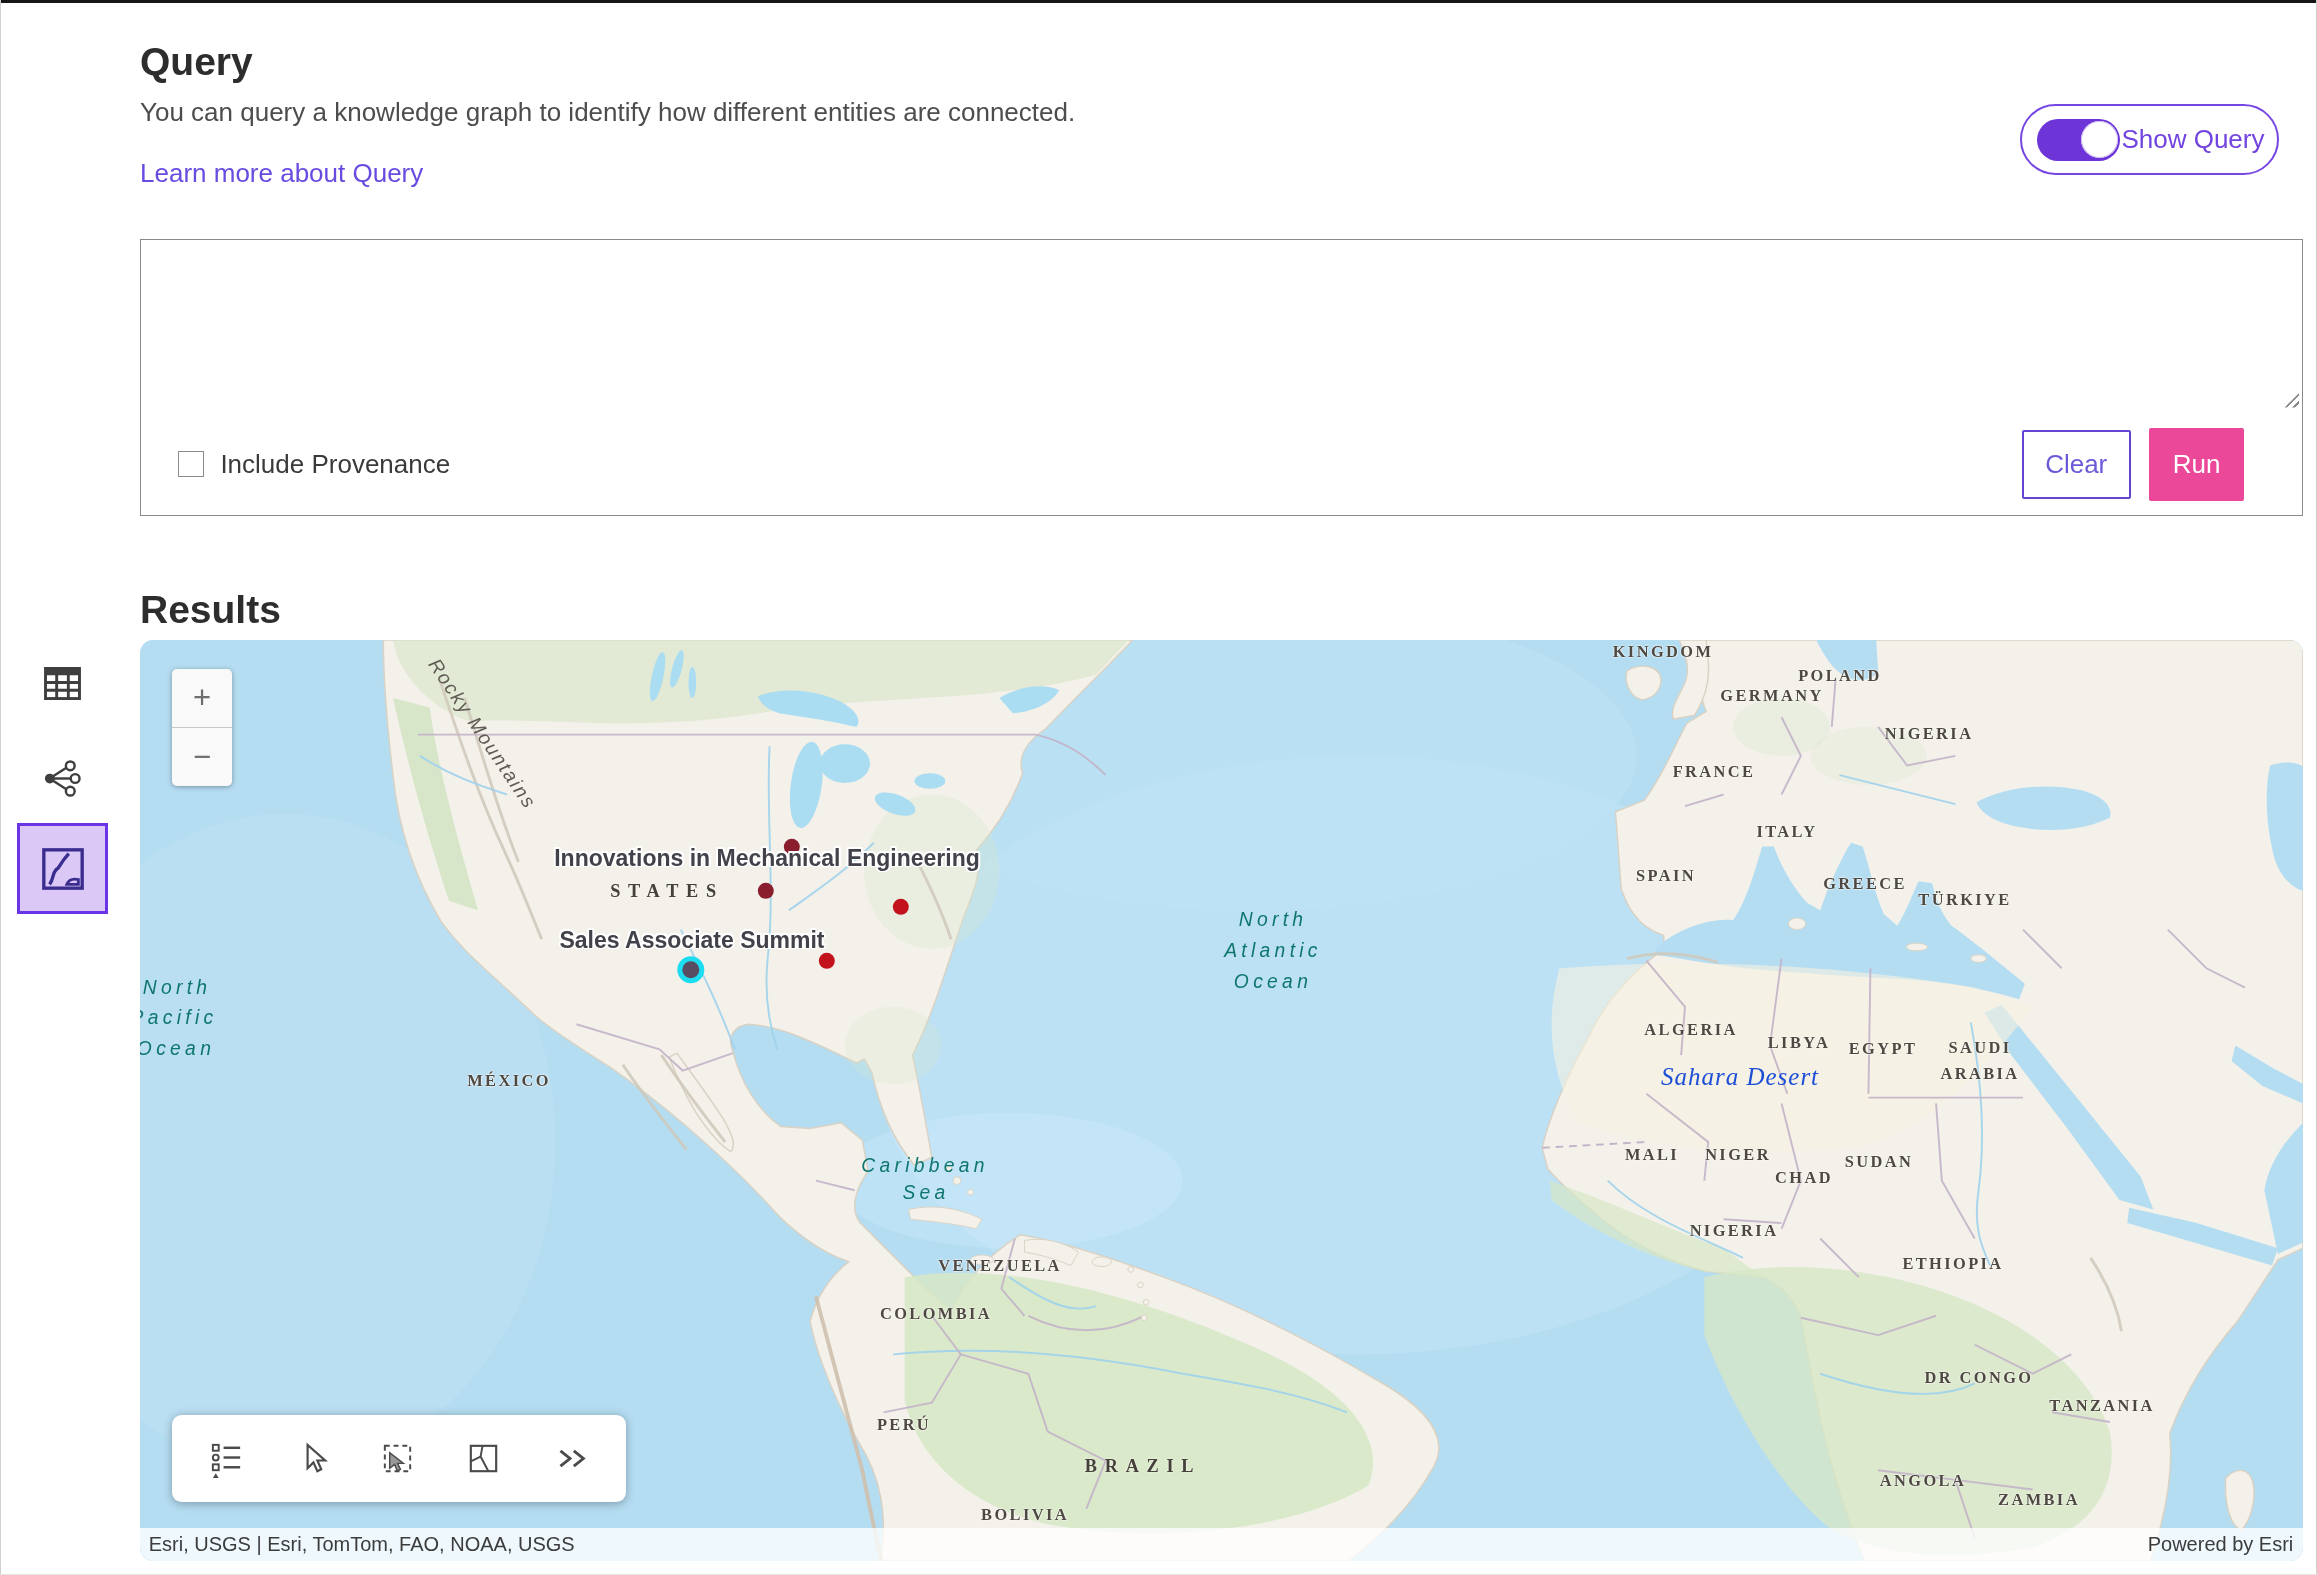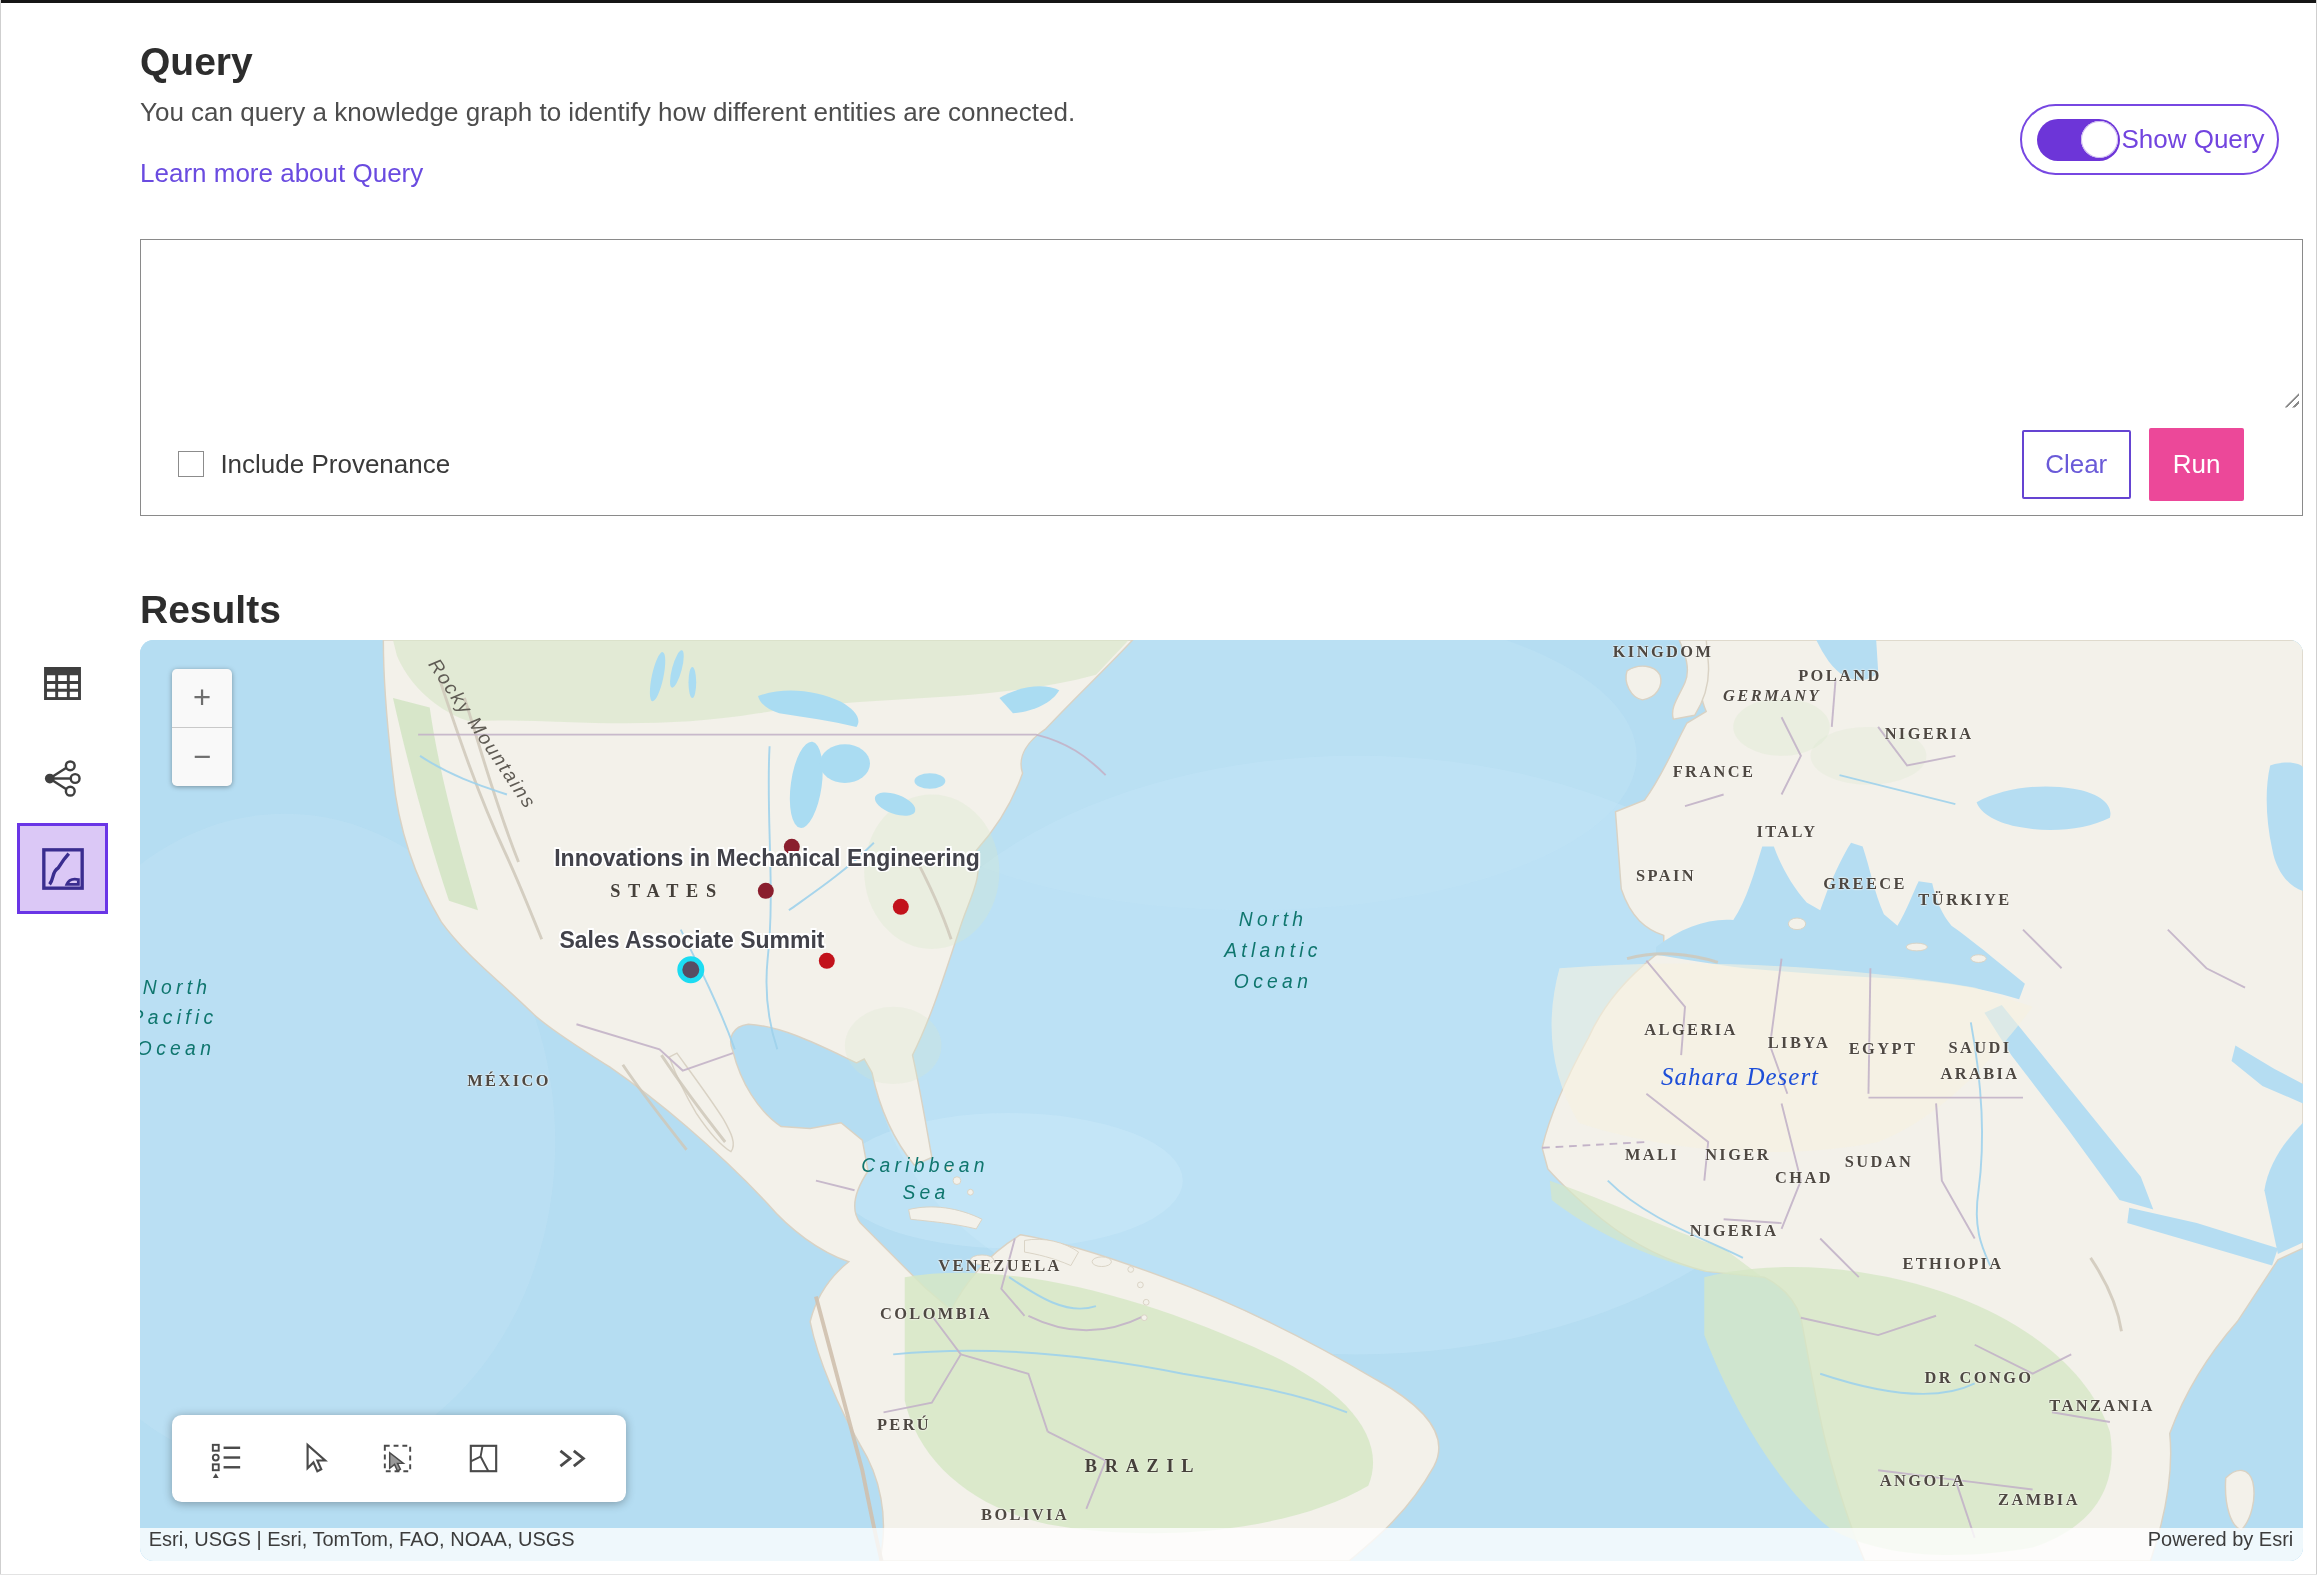--- a/index.html
+++ b/index.html
@@ -53,21 +53,21 @@
   .mk.red{width:16.4px;height:16.4px;background:#c2121b;}
   .mk.selected{width:17.4px;height:17.4px;background:#584c62;border:5.8px solid #1cdcf2;}
 
   .zoom-ctl{position:absolute;left:32px;top:29px;width:60px;background:#f9f9f9;border-radius:4.8px;box-shadow:0 1px 4.8px rgba(0,0,0,.35);overflow:hidden;}
   .zoom-btn{display:block;width:60px;height:58px;background:none;border:none;font-size:31px;color:#6e6e6e;cursor:pointer;line-height:58px;padding:0;}
   .zoom-div{height:1px;background:#c9c9c9;}
 
   .map-toolbar{position:absolute;left:32px;top:775px;width:454px;height:87px;background:#fff;border-radius:9.7px;box-shadow:0 1.9px 9.7px rgba(0,0,0,.3);display:flex;align-items:center;justify-content:space-around;padding:0 11.6px;box-sizing:border-box;}
   .tool-btn{background:none;border:none;padding:0;color:#4a4a4a;cursor:pointer;height:39px;}
 
-  .attrib{position:absolute;left:0;bottom:0;width:100%;height:33px;background:rgba(255,255,255,.78);display:flex;align-items:flex-start;font-size:20px;color:#3c3c3c;}
+  .attrib{position:absolute;left:0;bottom:0;width:100%;height:33px;background:rgba(255,255,255,.78);display:flex;align-items:center;font-size:20px;color:#3c3c3c;}
   .attrib-left{padding-left:8.7px;}
   .attrib-right{margin-left:auto;padding-right:9.7px;}
 </style>
 </head>
 <body>
 
 <div class="top-edge"></div>
 <div class="side-edge" style="left:0;"></div>
 <div class="side-edge" style="left:2316px;"></div>
 <div class="bottom-edge"></div>
@@ -247,21 +247,21 @@
         <circle cx="1040" cy="702" r="3"></circle>
       <circle cx="846" cy="560" r="4"></circle>
         <circle cx="860" cy="572" r="3"></circle>
         <circle cx="838" cy="548" r="3"></circle>
     </g>
   </svg>
 
   <div class="map-overlay">
       <span class="pl country" style="left: 1523px; top: 11.6px;">KINGDOM</span>
       <span class="pl country" style="left: 1700px; top: 36px;">POLAND</span>
-      <span class="pl country" style="left: 1632px; top: 56px; font-style: italic;">GERMANY</span>
+      <span class="pl country" style="left: 1632px; top: 56px;">GERMANY</span>
       <span class="pl country" style="left: 1789px; top: 94px;">NIGERIA</span>
       <span class="pl country" style="left: 1574px; top: 132px;">FRANCE</span>
       <span class="pl country" style="left: 1647px; top: 192px;">ITALY</span>
       <span class="pl country" style="left: 1526px; top: 236px;">SPAIN</span>
       <span class="pl country" style="left: 1725px; top: 244px;">GREECE</span>
       <span class="pl country" style="left: 1825px; top: 260px; font-family: Liberation Serif, serif;">TÜRKIYE</span>
       <span class="pl country" style="left: 1551px; top: 390px;">ALGERIA</span>
       <span class="pl country" style="left: 1659px; top: 403px;">LIBYA</span>
       <span class="pl country" style="left: 1743px; top: 409px;">EGYPT</span>
       <span class="pl country" style="left: 1840px; top: 408px;">SAUDI</span>

